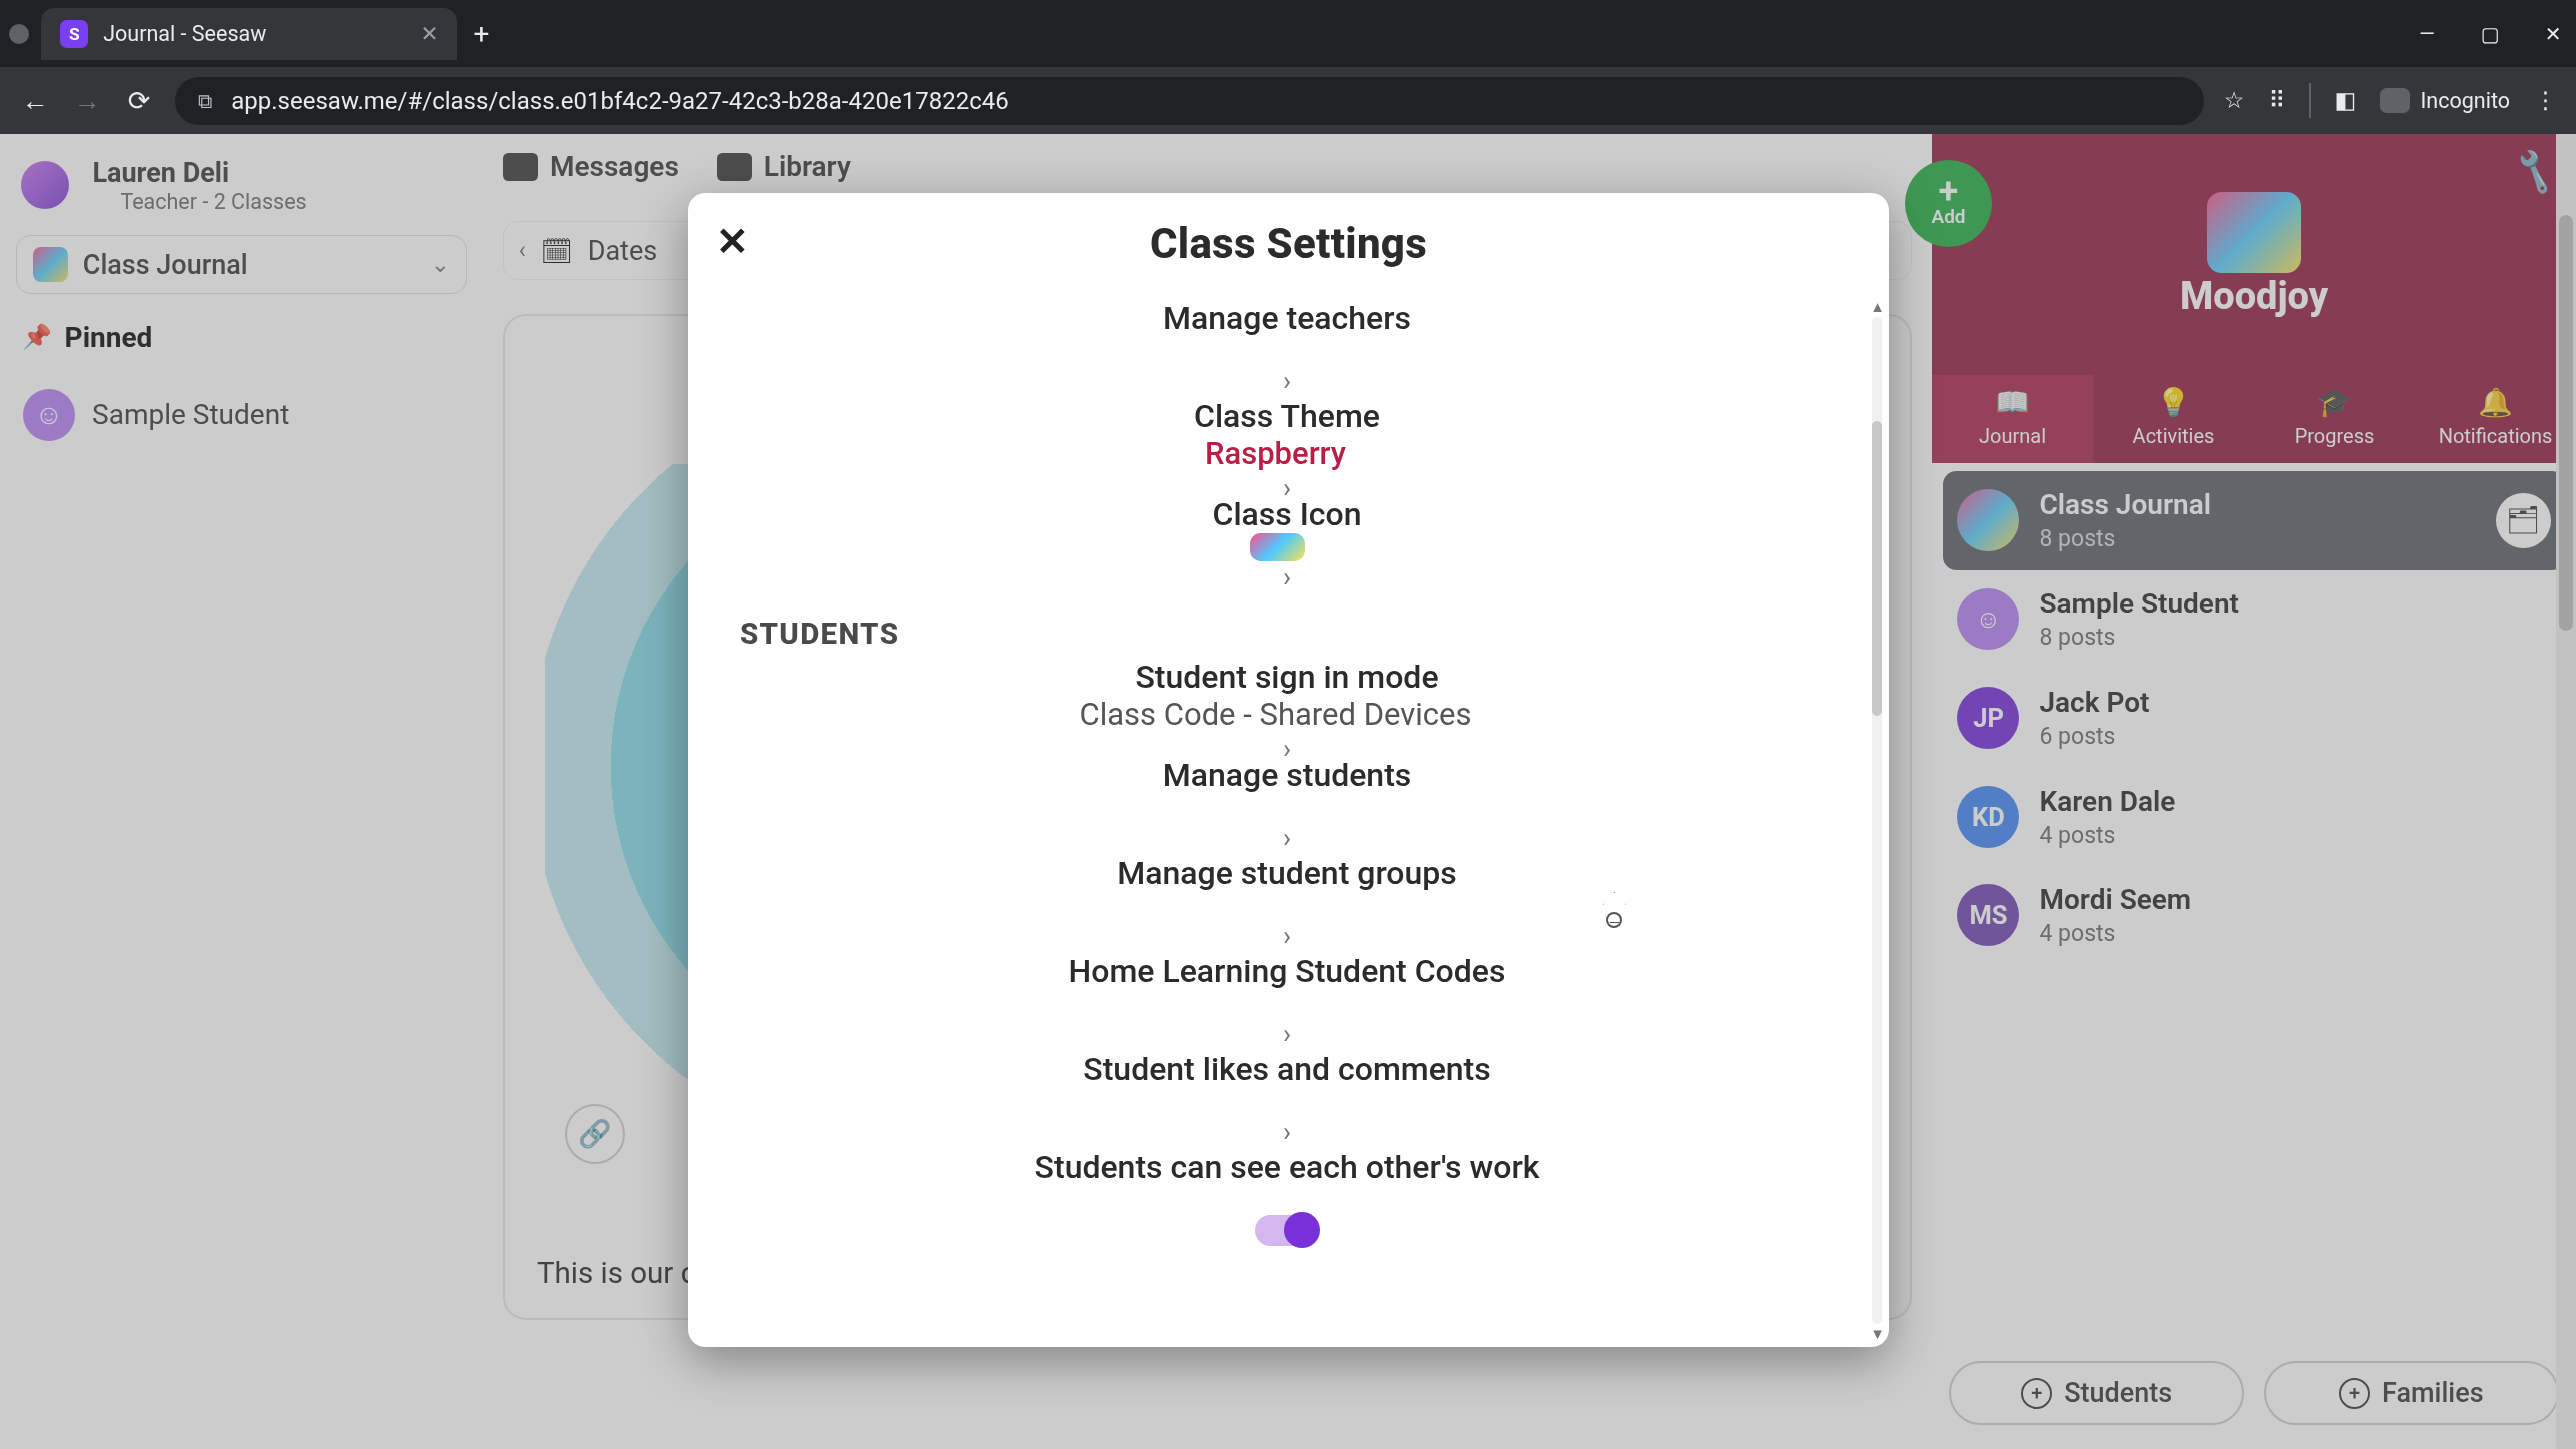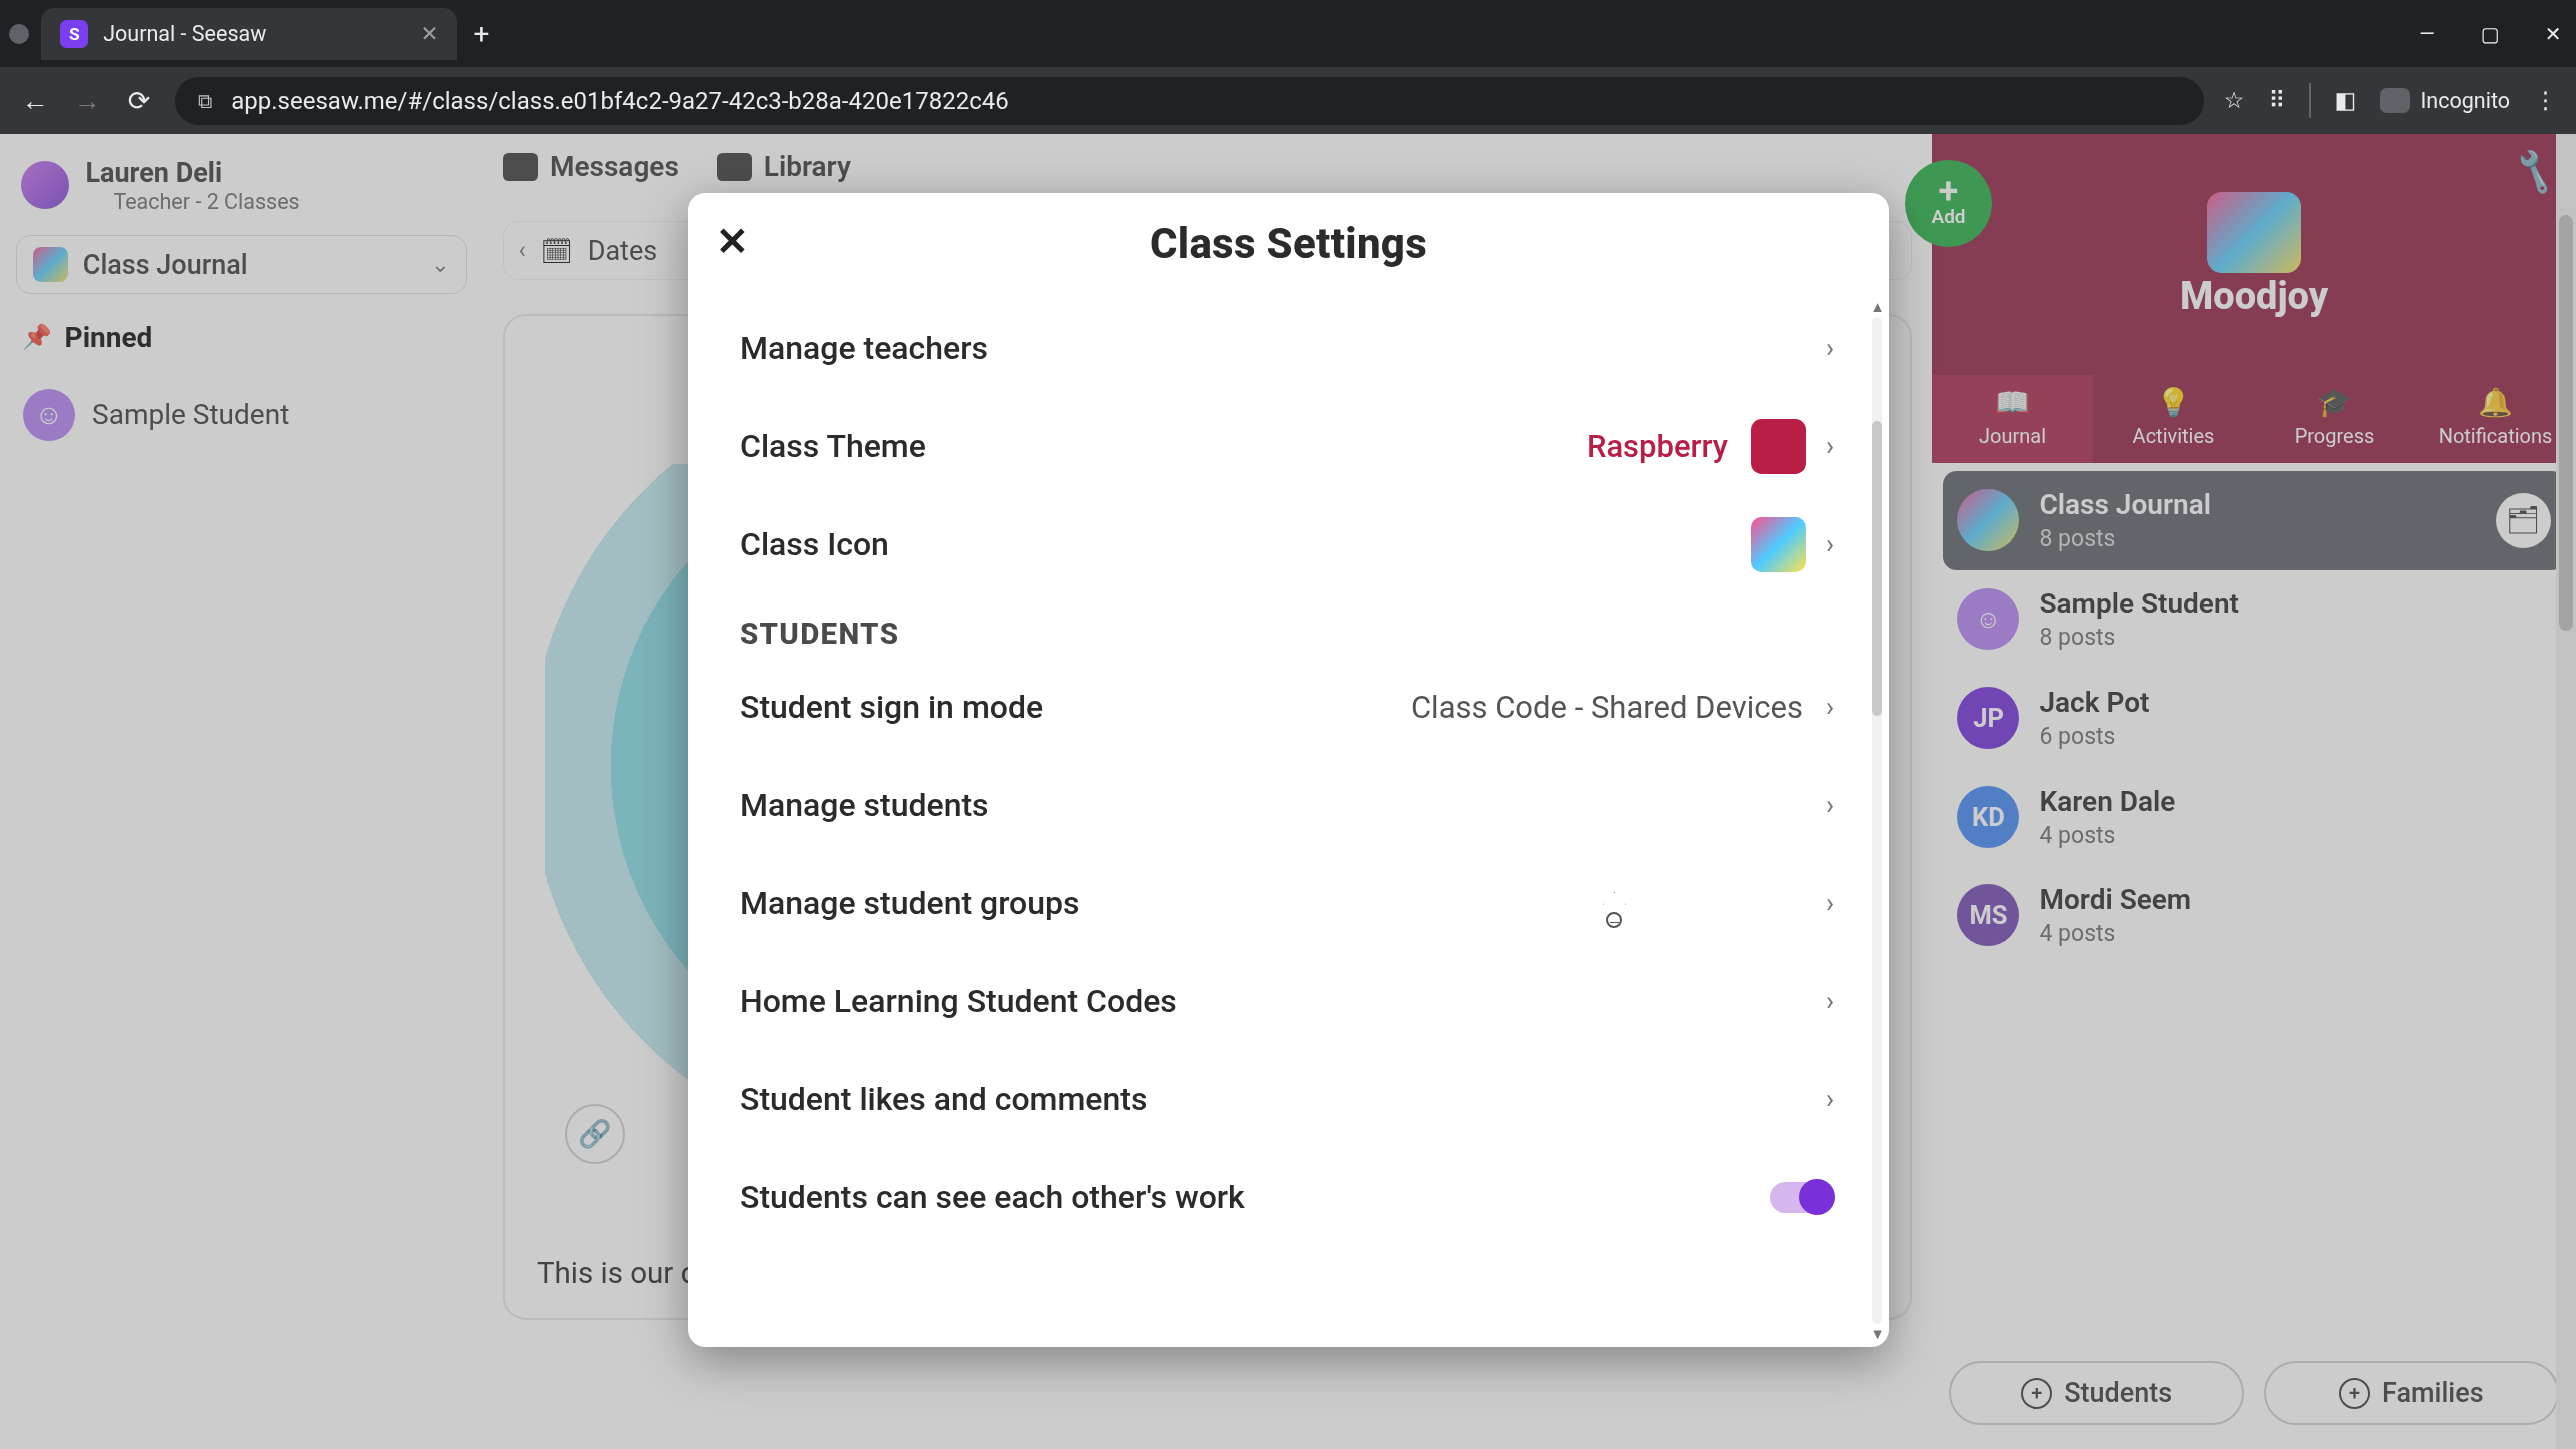--- a/index.html
+++ b/index.html
@@ -28,21 +28,21 @@
 .incog .hat { width:29.5px; height:25.5px; border-radius:6.7px; background:#5f6368; }
 .vert-div { width:1.3px; height:35px; background:#5f6368; }
 
 
 .viewport { position:relative; width:2576px; height:1315px; background:#fff; overflow:hidden; }
 
 
 .app-bg { position:absolute; inset:0; display:flex; }
 
 .left-col { width:483px; padding:16px; display:flex; flex-direction:column; gap:14.8px; }
-.profile-row { display:flex; align-items:center; gap:16px; padding:6.7px 5.4px; }
+.profile-row { display:flex; align-items:center; gap:23px; padding:6.7px 5.4px; }
 .avatar-sm { width:48px; height:48px; border-radius:50%; background:linear-gradient(135deg,#c26bf0,#7a3bd4); }
 .profile-name { font-size:27px; font-weight:700; color:#333; }
 .profile-sub { font-size:21.5px; color:#666;margin-left:28px; }
 .class-select { display:flex; align-items:center; gap:14.8px; border:1.3px solid #ddd; border-radius:14.8px; height:59px; padding:0 16px; }
 .class-ico { width:35px; height:35px; border-radius:8px; background:linear-gradient(135deg,#ff4e8e,#4ecbff,#ffe14e); }
 .class-label { font-size:27px; color:#333; font-weight:500; flex:1; }
 .pinned-row { display:flex; align-items:center; gap:12px; padding:12px 6.7px; }
 .pin-ico { color:#f0a84a; font-size:24px; }
 .pinned-label { font-size:28px; font-weight:700; }
 .student-row { display:flex; align-items:center; gap:17.4px; padding:8px 6.7px; }
@@ -96,21 +96,21 @@
 .modal-title { font-size:42px; font-weight:800; color:#2b2b2b; letter-spacing:0.3px; }
 .modal-close { position:absolute; left:28px; top:25.5px; font-size:39px; color:#222; font-weight:700; }
 .modal-body { position:relative; flex:1; }
 .mb-scroll { position:absolute; right:4px; top:0; width:16px; height:100%; }
 .mb-scroll .up { position:absolute; top:4px; left:1.3px; font-size:14.8px; color:#777; }
 .mb-scroll .dn { position:absolute; bottom:4px; left:1.3px; font-size:14.8px; color:#777; }
 .mb-scroll .track { position:absolute; top:23px; bottom:23px; left:2.7px; width:10.7px; background:#f0f0f0; border-radius:5.4px; }
 .mb-scroll .th { position:absolute; top:127px; left:2.7px; width:10.7px; height:295px; background:#c7c7c7; border-radius:5.4px; }
 
 .settings-list { padding:5.4px 55px 20px 52px; }
-.s-row { display:flex; align-items:center; height:98px; }
+.s-row { display:flex; align-items:center; height:98px;flex-direction:column; }
 .s-label { font-size:32px; color:#2b2b2b; font-weight:500; }
 .s-spacer { flex:1; }
 .s-value { font-size:31px; color:#555; margin-right:23px; }
 .s-value.raspberry { color:#b81e46; font-weight:500; }
 .swatch { width:55px; height:55px; border-radius:10.7px; background:#b81e46; margin-right:20px; }
 .icon-thumb { width:55px; height:55px; border-radius:10.7px; background:linear-gradient(135deg,#ff4e8e,#4ecbff,#ffe14e); margin-right:20px; }
 .chev { font-size:27px; color:#777; }
 .section-h { font-size:29.5px; font-weight:800; color:#4a4a4a; letter-spacing:1.3px; margin:24px 0 6.7px; }
 .toggle { position:relative; width:64px; height:31px; background:#d6b6ef; border-radius:15.4px; }
 .toggle .knob { position:absolute; right:-1.3px; top:-2.7px; width:36px; height:36px; border-radius:50%; background:#7a30d8; }

